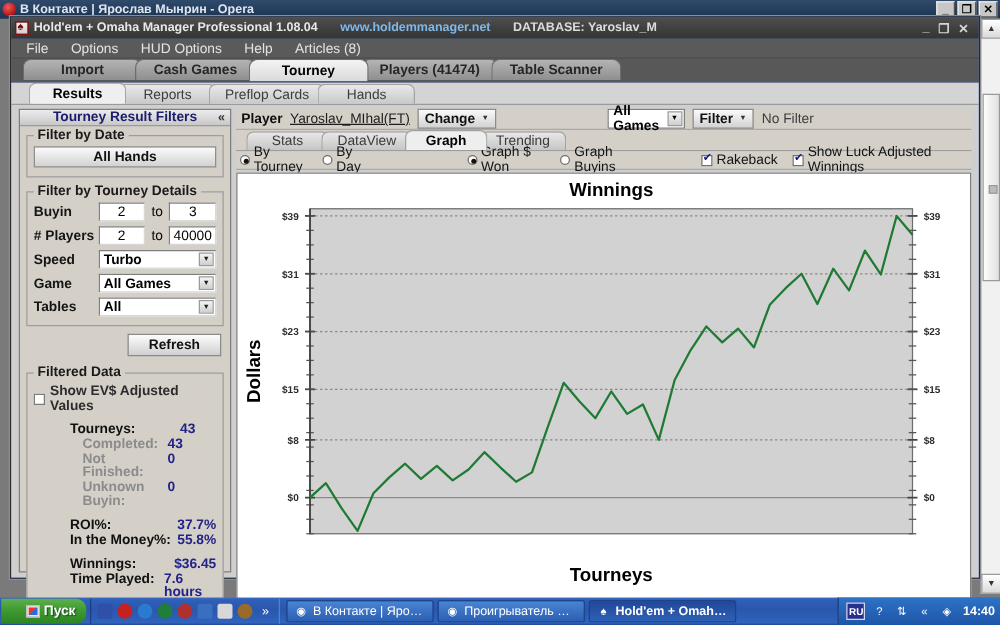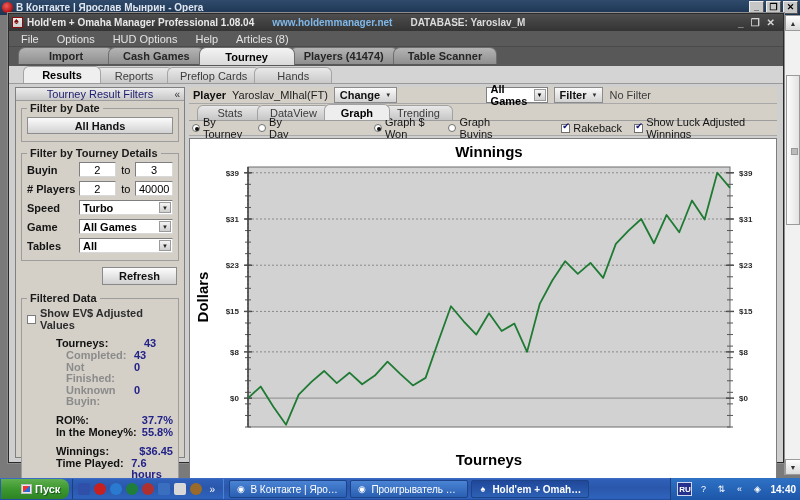--- a/index.html
+++ b/index.html
@@ -128,21 +128,21 @@
 
   
   #leftpanel {
     width:170px; margin:3px 0 4px 6px; background:#d4d0c8;
     border:1px solid #808080; display:flex; flex-direction:column;
   }
   #lp-header{
     height:16px; background:linear-gradient(#ececec,#c8c8c8);
     border-bottom:1px solid #9b9b9b;
     display:flex;align-items:center;justify-content:center;position:relative;
-    font-size:11px;font-weight:normal;color:#1c1c6e;
+    font-size:11px;font-weight:bold;color:#1c1c6e;
   }
   #lp-header .collapse{position:absolute;right:4px;top:1px;font-size:10px;color:#333;}
   .group {
     margin:7px 5px 0 5px; border:1px solid #9d9d9d; padding:8px 5px 7px 5px; position:relative;
     background:#d4d0c8;
   }
   .group > .glabel{
     position:absolute; top:-7px; left:5px; background:#d4d0c8; padding:0 3px;
     font-size:11px; font-weight:bold; color:#1a1a1a;
   }
@@ -183,21 +183,21 @@
   .statrow.dim .v{color:#222288;}
   .spacer{height:7px;}
 
   
   #rightpanel{flex:1;margin:3px 6px 4px 4px;display:flex;flex-direction:column;}
   #playerbar{
     height:21px;background:#d4d0c8;display:flex;align-items:center;padding-left:4px;gap:6px;
     border-bottom:1px solid #a9a9a9;
   }
   .pl-label{font-size:11px;font-weight:bold;color:#0d0d0d;}
-  .pl-name{font-size:11px;color:#1c1c1c;}
+  .pl-name{font-size:11px;color:#1c1c1c;text-decoration:underline;}
   .dropbtn{
     height:16px;background:linear-gradient(#fafafa,#d2d2d2);border:1px solid #8c8c8c;
     display:flex;align-items:center;gap:5px;padding:0 5px;font-size:11px;font-weight:bold;color:#111;
   }
   .dropbtn .car{font-size:6px;color:#333;}
   .combo{
     height:16px;background:#fff;border:1px solid #7f7f7f;position:relative;
     display:flex;align-items:center;padding-left:4px;padding-right:16px;font-size:11px;font-weight:bold;color:#000;
   }
   .combo .arrow{

